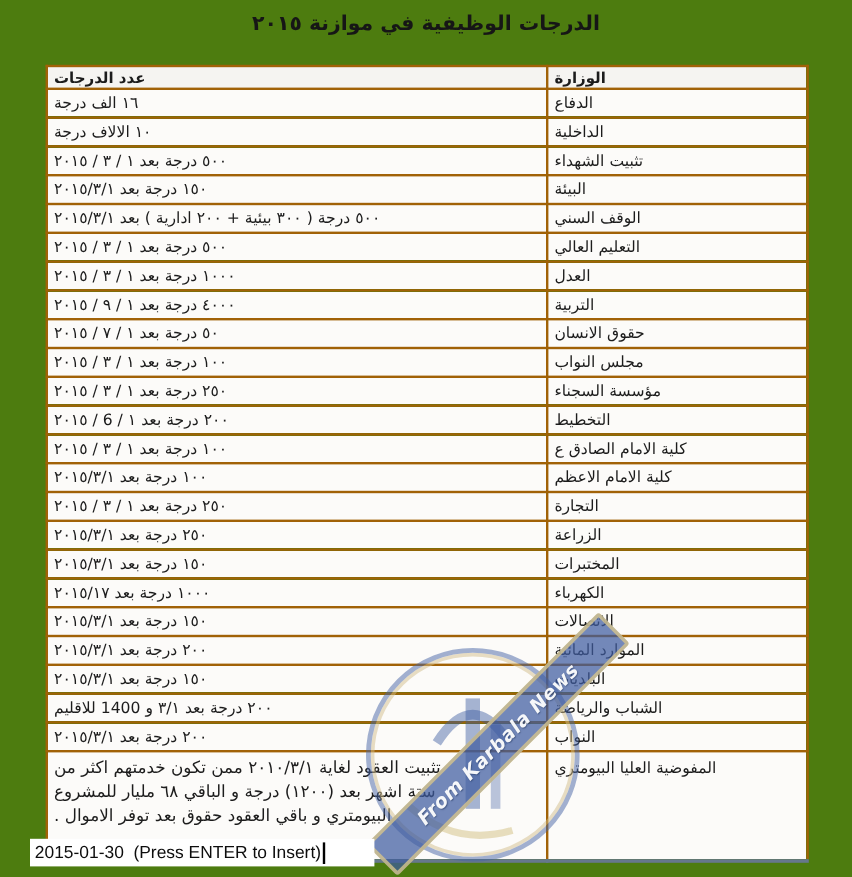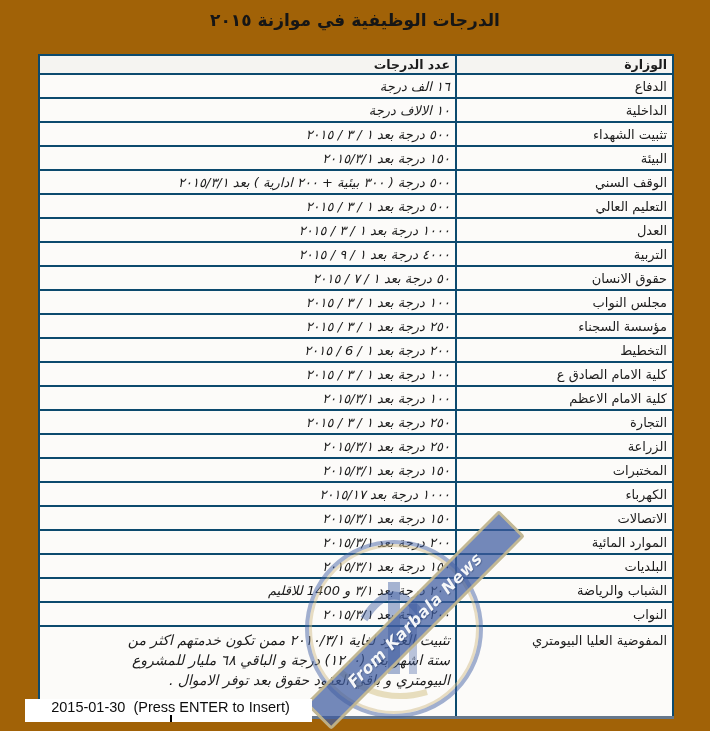--- a/index.html
+++ b/index.html
@@ -2,49 +2,49 @@
 <html><head>
 <meta charset="utf-8">
 <style>
   html,body{margin:0;padding:0;}
   body{
     width:710px;height:731px;position:relative;overflow:hidden;
     background:#ffffff;
     font-family:"DejaVu Sans",sans-serif;
   }
   .page{
-    position:absolute;inset:0;background:#a16207;
+    position:absolute;inset:0;background:#4d7c0f;
   }
   .title{
     position:absolute;top:10px;left:0;width:100%;
     text-align:center;font-size:17px;font-weight:bold;color:#161616;
     margin:0;direction:rtl;letter-spacing:.3px;
   }
   table.grades-table{
     position:absolute;left:38px;top:54px;width:634px;
     border-collapse:collapse;table-layout:fixed;
     direction:rtl;
     font-size:13px;color:#1c1c1c;
   }
   table.grades-table col.c-ministry{width:217px;}
   table.grades-table col.c-grades{width:417px;}
   table.grades-table th, table.grades-table td{
-    border:2px solid #0c4a6e;
+    border:2px solid #a16207;
     padding:0 5px;
     height:22px;line-height:21px;
-    text-align:right;
+    text-align:left;
     overflow:hidden;white-space:nowrap;
     background:#fcfbf9;
   }
   table.grades-table thead th{
     height:17px;line-height:17px;font-weight:bold;font-size:12.5px;
     background:#f5f4f1;
   }
   table.grades-table{border-bottom:3px solid #66788c;}
-  td.cell-grades{padding-left:4px;padding-right:8px;font-style:italic;}
+  td.cell-grades{padding-left:4px;padding-right:8px;}
   tr.tall-row td{
     height:auto;vertical-align:top;white-space:normal;
     padding-top:3px;padding-bottom:26px;margin-left:32px;
   }
   tr.tall-row td.cell-grades div{line-height:20px;font-size:14px;}
   
   .watermark{position:absolute;inset:0;pointer-events:none;z-index:5;}
   .wm-circle{
     position:absolute;left:305px;top:540px;width:170px;height:170px;
     border-radius:50%;
@@ -66,21 +66,21 @@
     text-shadow:0 1px 1px rgba(30,50,90,.5);
   }
   
   .date-input{
     position:absolute;left:25px;top:699px;width:287px;height:23px;
     background:#ffffff;z-index:10;
     display:flex;align-items:center;
     direction:ltr;
     font-family:"Liberation Sans","DejaVu Sans",sans-serif;
     font-size:14.5px;color:#0d0d0d;
-    padding-left:4px;box-sizing:border-box;flex-direction:column;
+    padding-left:4px;box-sizing:border-box;
   }
   .date-input .txt{white-space:pre;}
   .caret{display:inline-block;width:0;height:18px;border-right:2px solid #000;margin-left:1px;}
 </style>
 </head>
 <body>
 
 <div class="page">
 
   <h1 class="title">الدرجات الوظيفية في موازنة ٢٠١٥</h1>

